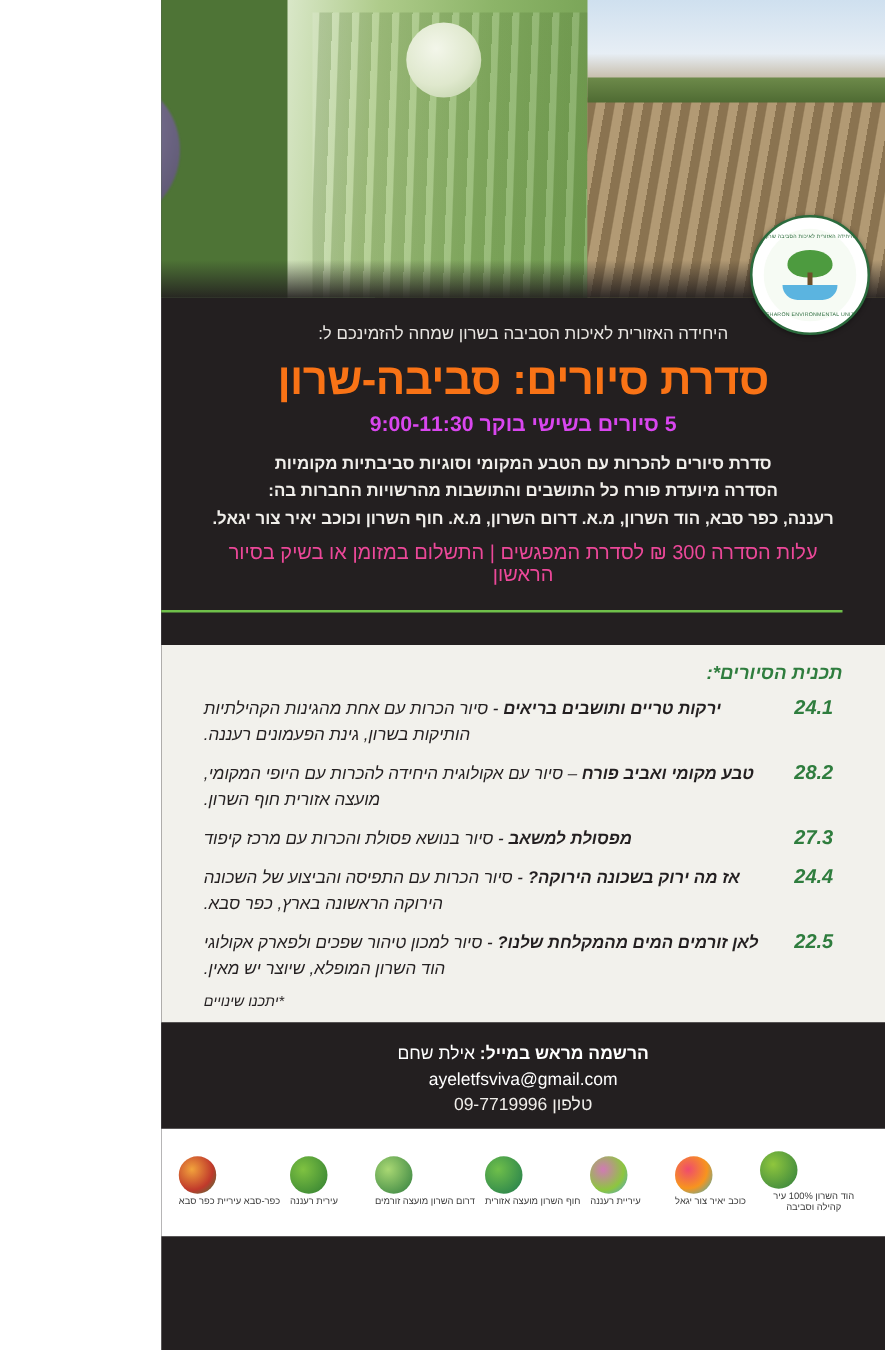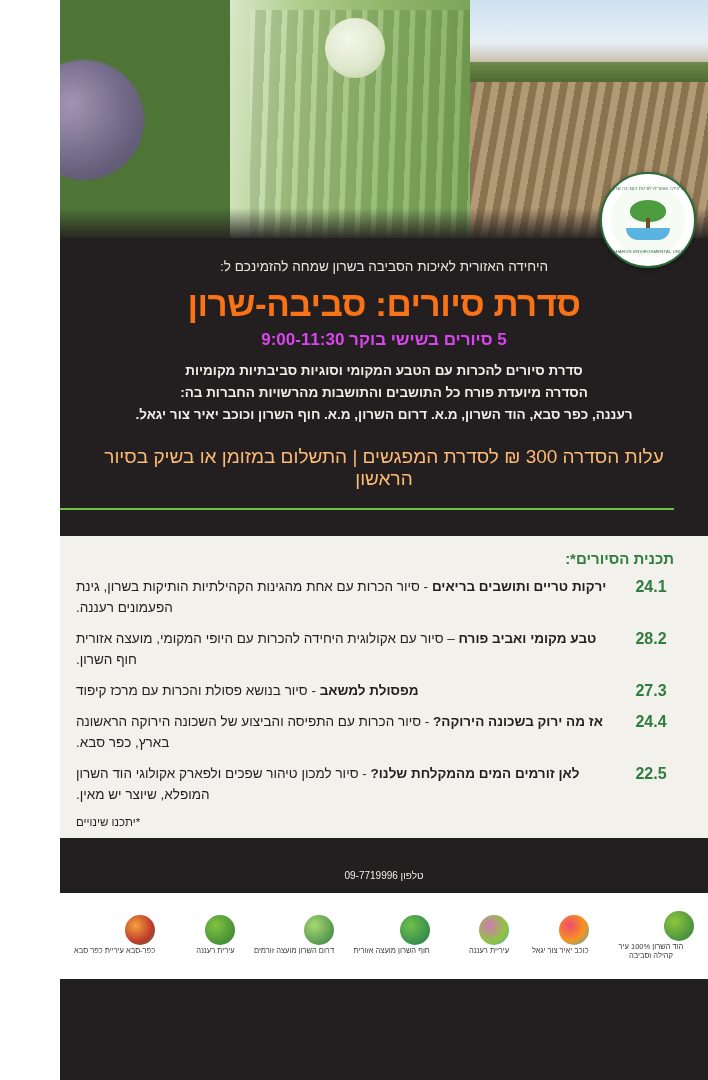--- a/index.html
+++ b/index.html
@@ -8,21 +8,21 @@
   }
   body {
     width: 708px;
     height: 1080px;
     background: #ffffff;
     font-family: "Liberation Sans", sans-serif;
     overflow: hidden;
   }
   .poster {
     position: relative;
-    width: 648px;
+    width: 579px;
     height: 1080px;
     background: #231f20;
     overflow: hidden;
   }
 
   
   .hero {
     position: relative;
     width: 708px;
     height: 238px;
@@ -194,36 +194,37 @@
   }
   .lede {
     font-size: 13.5px;
     color: #f0eeea;
     line-height: 1.65;
     margin: 0;
     font-weight: bold;
   }
   .lede .row { display: block; }
   .price {
-    font-size: 19px;
-    color: #fdba74;
-    margin-top: 20px;
+    font-size: 16px;
+    color: #ec4899;
+    margin-top: 8px;
   }
   .rule {
     width: 636px;
     height: 2px;
     background: #6fbf4a;
     margin: 18px auto 0 auto;
   }
 
   
   .program {
     background: #f2f1ec;
-    padding: 14px 34px 10px 16px;
+    padding: 14px 34px 10px 34px;
     color: #231f20;
+    font-style: italic;
   }
   .program-title {
     text-align: right;
     font-size: 15px;
     font-weight: bold;
     color: #2f7d3e;
     margin: 0 0 10px 0;
   }
   .tour {
     display: flex;
@@ -270,39 +271,39 @@
     font-weight: bold;
     color: #ffffff;
   }
   .contact-mail {
     color: #ffffff;
     text-decoration: none;
     direction: ltr;
     display: inline-block;
   }
   .contact-phone {
-    font-size: 10px;
-    margin-top: 18px;
+    font-size: 14px;
+    margin-top: 1px;
     color: #f0eeea;
   }
 
   
   .logos {
     background: #ffffff;
     height: 86px;
     display: flex;
     align-items: center;
     justify-content: space-between;
     padding: 0 14px;
     box-sizing: border-box;
   }
   .logo {
     display: flex;
     flex-direction: column;
-    align-items: flex-start;
+    align-items: flex-end;
     justify-content: center;
     gap: 2px;
     min-width: 60px;
   }
   .logo .mark {
     width: 30px; height: 30px;
     border-radius: 50%;
     display: block;
   }
   .logo .cap {
@@ -386,20 +387,26 @@
 
     <div class="tour">
       <div class="tour-date">22.5</div>
       <div class="tour-text"><b>לאן זורמים המים מהמקלחת שלנו?</b><span> - סיור למכון טיהור שפכים ולפארק אקולוגי הוד השרון המופלא, שיוצר יש מאין.</span></div>
     </div>
 
     <p class="footnote">*יתכנו שינויים</p>
   </div>
 
   <div class="contact">
+    <div class="contact-line1">
+      <span class="label">הרשמה מראש במייל:</span>
+      <span>אילת שחם</span>
+      <br>
+      <a class="contact-mail" href="#">ayeletfsviva@gmail.com</a>
+    </div>
     <div class="contact-phone">טלפון 09-7719996</div>
   </div>
 
   <div class="logos">
     <div class="logo">
       <span class="mark m1"></span>
       <span class="cap">הוד השרון
 100% עיר קהילה וסביבה</span>
     </div>
     <div class="logo">

